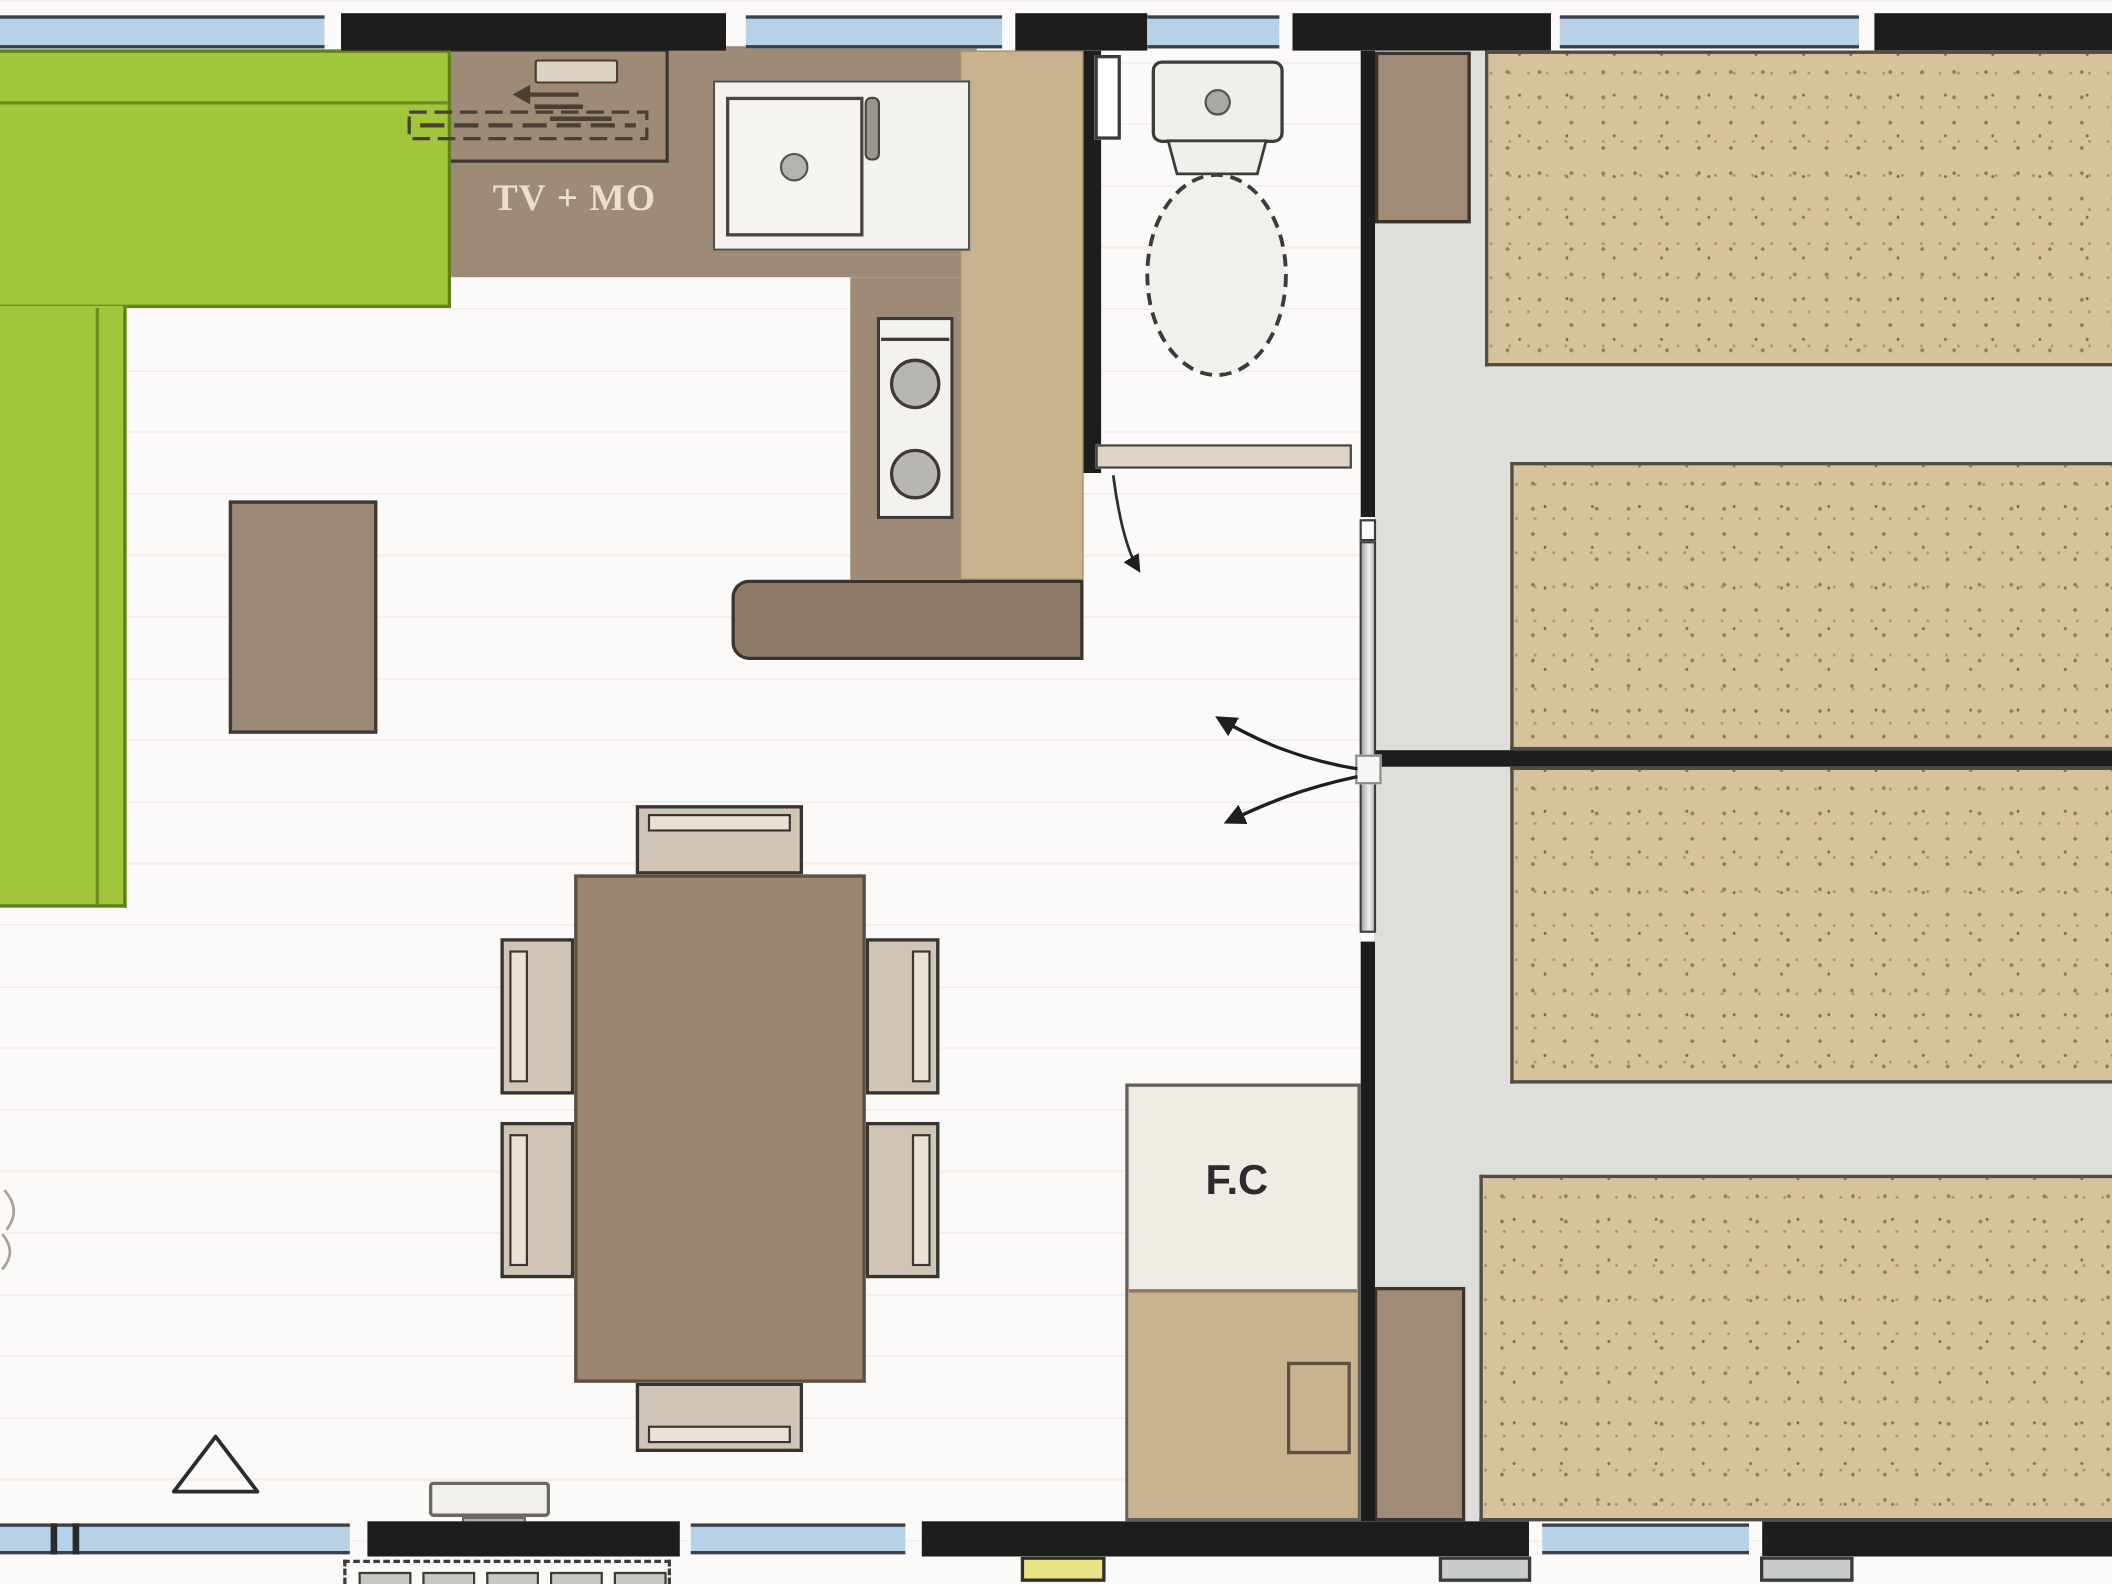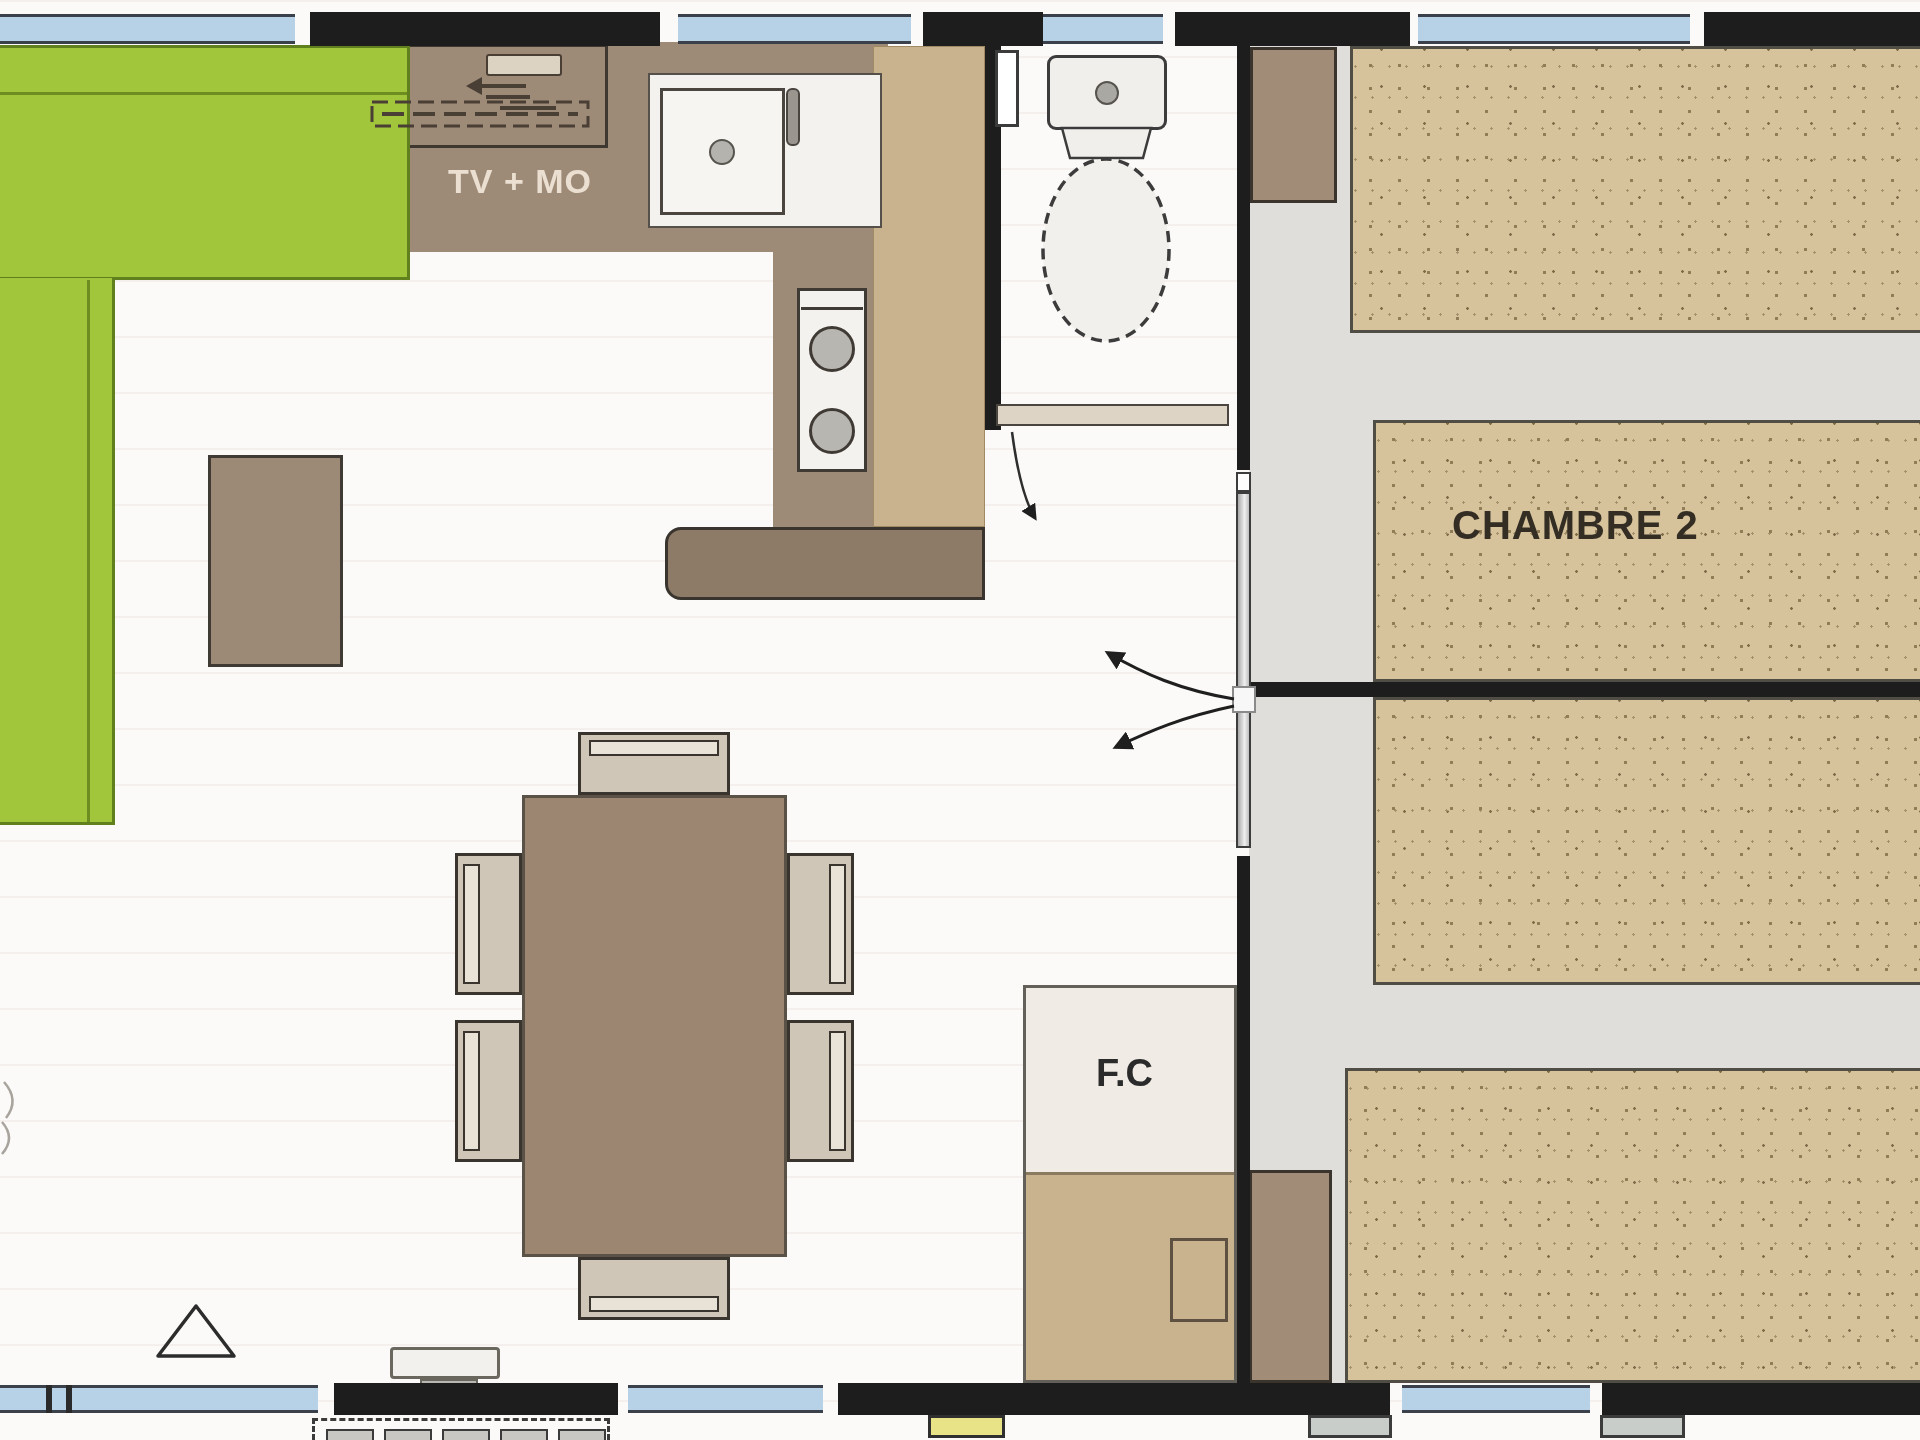--- a/index.html
+++ b/index.html
@@ -34,21 +34,21 @@
 
   <div class="floor-gray" style="left:1249px;top:46px;width:671px;height:1337px;"></div>
 
   <div class="counter" style="left:327px;top:42px;width:561px;height:210px;"></div>
   <div class="counter" style="left:773px;top:252px;width:115px;height:275px;"></div>
   <div class="tan" style="left:873px;top:46px;width:112px;height:481px;"></div>
   <div class="abs" style="left:665px;top:527px;width:320px;height:73px;background:#8d7b68;border:3px solid #39342e;border-radius:16px 0 0 16px;"></div>
 
   <div class="abs" style="left:345px;top:44px;width:263px;height:104px;border:3px solid #3f3831;"></div>
   <div class="abs" style="left:486px;top:54px;width:76px;height:22px;background:#ddd3c2;border:2px solid #4a3f35;border-radius:3px;"></div>
-  <div class="room-label" style="left:448px;top:162px;font-size:34px;font-weight:700;color:#eadfd0;letter-spacing:1px;">TV + MO</div>
+  <div class="room-label" style="left:448px;top:162px;font-size:34px;font-weight:700;color:#eadfd0;letter-spacing:1px;font-family:Liberation Serif, serif;">TV + MO</div>
 
   <div class="white-box" style="left:648px;top:73px;width:234px;height:155px;"></div>
   <div class="abs" style="left:660px;top:88px;width:125px;height:127px;background:#f7f5f2;border:3px solid #4a453f;"></div>
   <div class="abs" style="left:709px;top:139px;width:26px;height:26px;background:#b5b3ae;border:2px solid #57544e;border-radius:50%;"></div>
   <div class="abs" style="left:786px;top:88px;width:14px;height:58px;background:#9a958e;border:2px solid #4a453f;border-radius:6px;"></div>
 
   <div class="abs" style="left:797px;top:288px;width:70px;height:184px;background:#f4f2ee;border:3px solid #3f3a34;"></div>
   <div class="abs" style="left:801px;top:307px;width:62px;height:3px;background:#3f3a34;"></div>
   <div class="abs" style="left:809px;top:326px;width:46px;height:46px;background:#b8b6b1;border:3px solid #3f3a34;border-radius:50%;"></div>
   <div class="abs" style="left:809px;top:408px;width:46px;height:46px;background:#b8b6b1;border:3px solid #3f3a34;border-radius:50%;"></div>
@@ -90,21 +90,20 @@
   <div class="room-label" style="left:1096px;top:1052px;font-size:38px;font-weight:700;color:#2b2b2b;letter-spacing:0;">F.C</div>
 
   <div class="brown" style="left:1250px;top:47px;width:87px;height:156px;"></div>
   <div class="brown" style="left:1249px;top:1170px;width:83px;height:213px;"></div>
 
   <div class="bed" style="left:1350px;top:46px;width:570px;height:287px;border-right:none;"></div>
   <div class="bed" style="left:1373px;top:420px;width:547px;height:262px;border-right:none;"></div>
   <div class="bed" style="left:1373px;top:697px;width:547px;height:288px;border-right:none;"></div>
   <div class="bed" style="left:1345px;top:1068px;width:575px;height:315px;border-right:none;"></div>
 
-  <div class="room-label" style="left:1452px;top:503px;">CHAMBRE 2</div>
 
   <div class="wall" style="left:985px;top:46px;width:16px;height:384px;"></div>
   <div class="wall" style="left:1237px;top:46px;width:13px;height:424px;"></div>
   <div class="wall" style="left:1237px;top:856px;width:13px;height:527px;"></div>
   <div class="wall" style="left:1250px;top:682px;width:670px;height:15px;"></div>
 
   <div class="abs" style="left:995px;top:50px;width:24px;height:77px;background:#ffffff;border:3px solid #3b3b3b;"></div>
   <div class="abs" style="left:1047px;top:55px;width:120px;height:75px;background:#f1efeb;border:3px solid #3c3c3c;border-radius:9px;"></div>
   <div class="abs" style="left:1095px;top:81px;width:24px;height:24px;background:#aaa8a3;border:2px solid #57544e;border-radius:50%;"></div>
 

